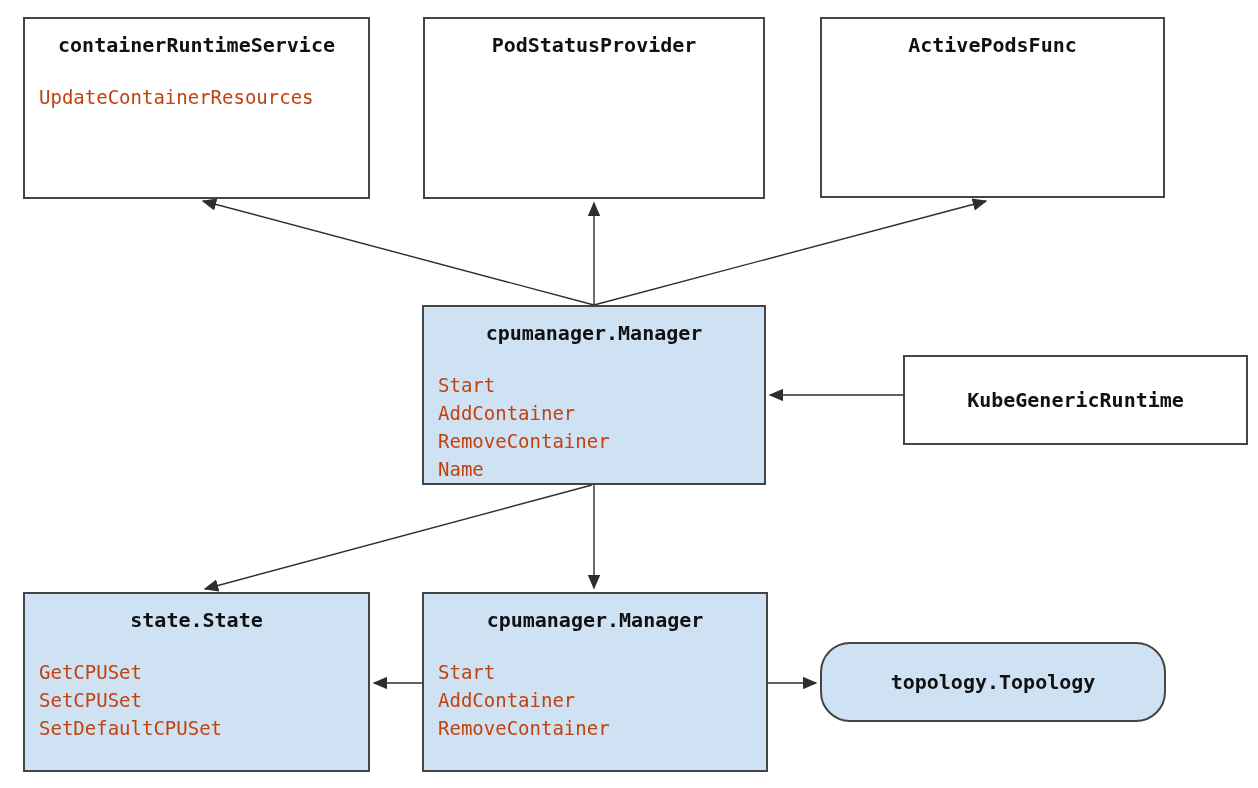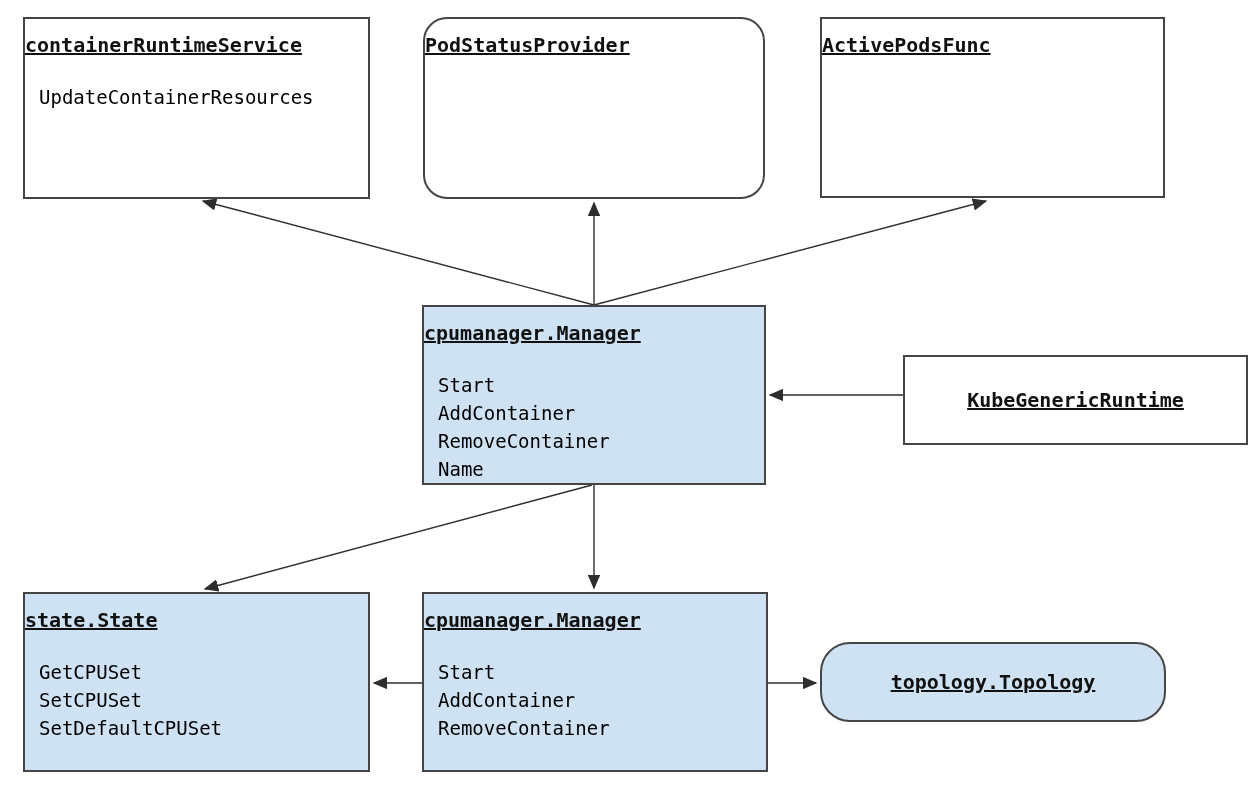--- a/index.html
+++ b/index.html
@@ -31,36 +31,36 @@
     position: absolute;
     box-sizing: border-box;
     background: #ffffff;
     border: 2px solid #454545;
   }
   .node.blue {
     background: #cfe2f3;
   }
   .node-title {
     margin-top: 14px;
+    text-align: center;
     font-weight: bold;
     font-size: 20px;
     line-height: 24px;
     color: #111111;
     letter-spacing: 0px;
     white-space: nowrap;
-    text-decoration: underline;
   }
   .node-methods {
     margin-top: 26px;
     padding-left: 14px;
   }
   .method {
     font-size: 19px;
     line-height: 28px;
-    color: #000000;
+    color: #c2410c;
     white-space: nowrap;
   }
   .node.center-title {
     display: flex;
     align-items: center;
     justify-content: center;
   }
   .node.center-title .node-title {
     margin-top: 0;
   }
@@ -86,21 +86,21 @@
     <line x1="768" y1="683" x2="816" y2="683" marker-end="url(#arrowhead)"></line>
   </svg>
 
   <div class="node" style="left:23px; top:17px; width:347px; height:182px;">
     <div class="node-title">containerRuntimeService</div>
     <div class="node-methods">
       <div class="method">UpdateContainerResources</div>
     </div>
   </div>
 
-  <div class="node" style="left:423px; top:17px; width:342px; height:182px;border-radius:24px;">
+  <div class="node" style="left:423px; top:17px; width:342px; height:182px;">
     <div class="node-title">PodStatusProvider</div>
   </div>
 
   <div class="node" style="left:820px; top:17px; width:345px; height:181px;">
     <div class="node-title">ActivePodsFunc</div>
   </div>
 
   <div class="node blue" style="left:422px; top:305px; width:344px; height:180px;">
     <div class="node-title">cpumanager.Manager</div>
     <div class="node-methods">

